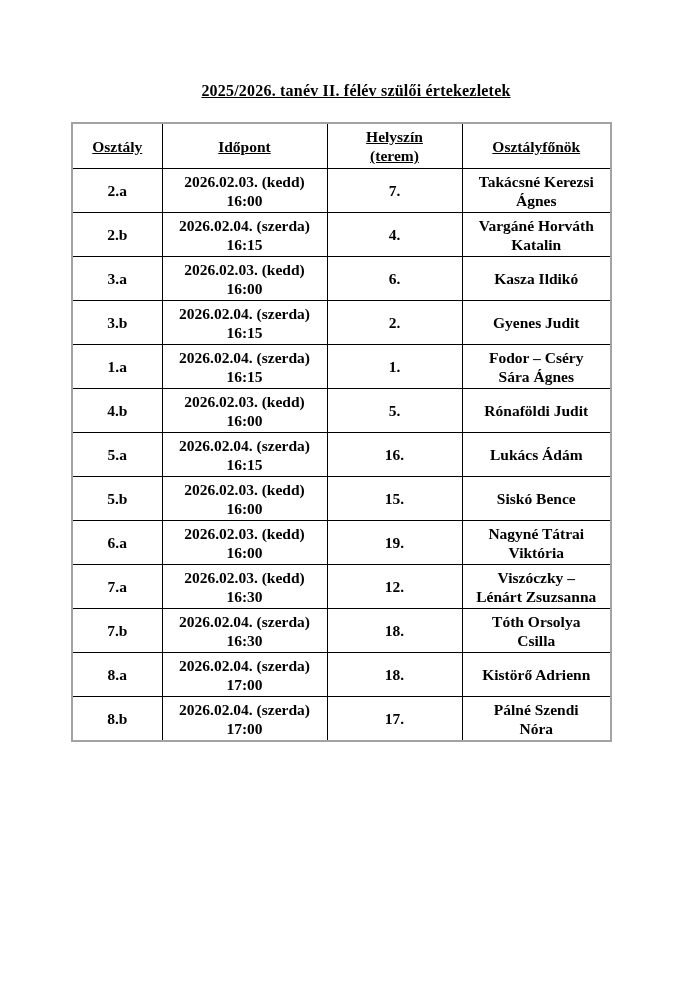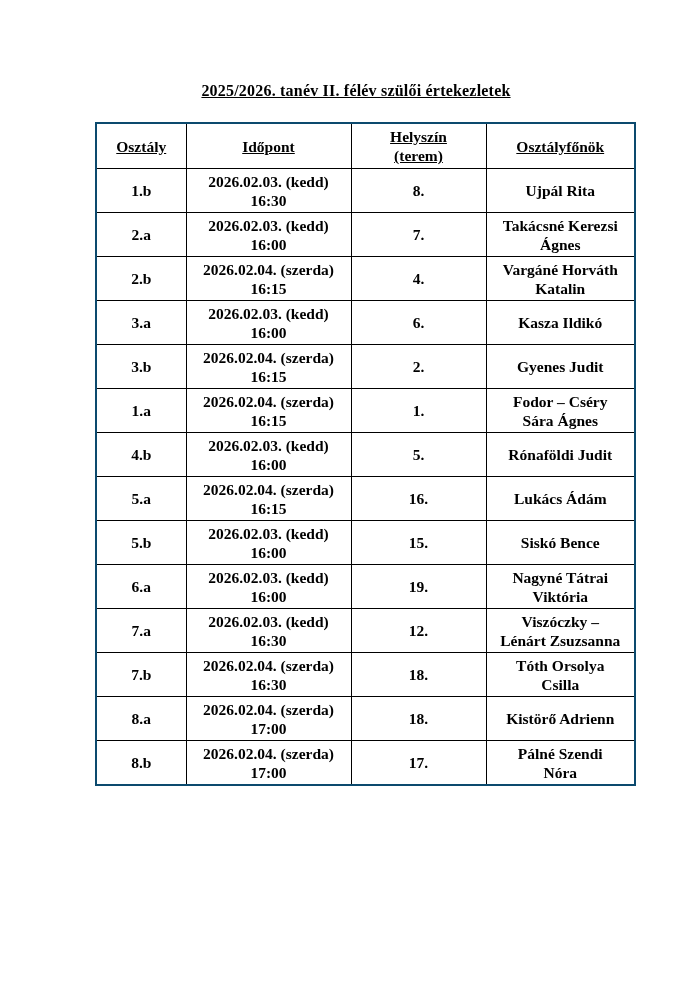--- a/index.html
+++ b/index.html
@@ -24,26 +24,26 @@
     width: 100%;
     margin: 0;
     text-align: center;
     font-size: 16px;
     font-weight: bold;
     text-decoration: underline;
     letter-spacing: 0.2px;
   }
   table.schedule {
     position: absolute;
-    left: 95px;
+    left: 71px;
     top: 122px;
     width: 539px;
     border-collapse: collapse;
     table-layout: fixed;
-    border: 2px solid #0c4a6e;
+    border: 2px solid #a3a3a3;
   }
   table.schedule th,
   table.schedule td {
     border: 1px solid #000000;
     text-align: center;
     vertical-align: middle;
     font-size: 15.5px;
     font-weight: bold;
     line-height: 19px;
     white-space: pre-line;
@@ -73,27 +73,20 @@
     <thead>
       <tr>
           <th>Osztály</th>
           <th>Időpont</th>
           <th>Helyszín
 (terem)</th>
           <th>Osztályfőnök</th>
         </tr>
     </thead>
     <tbody>
-        <tr>
-          <td>1.b</td>
-          <td>2026.02.03. (kedd)
-16:30</td>
-          <td>8.</td>
-          <td>Ujpál Rita</td>
-        </tr>
         <tr>
           <td>2.a</td>
           <td>2026.02.03. (kedd)
 16:00</td>
           <td>7.</td>
           <td>Takácsné Kerezsi
 Ágnes</td>
         </tr>
         <tr>
           <td>2.b</td>

